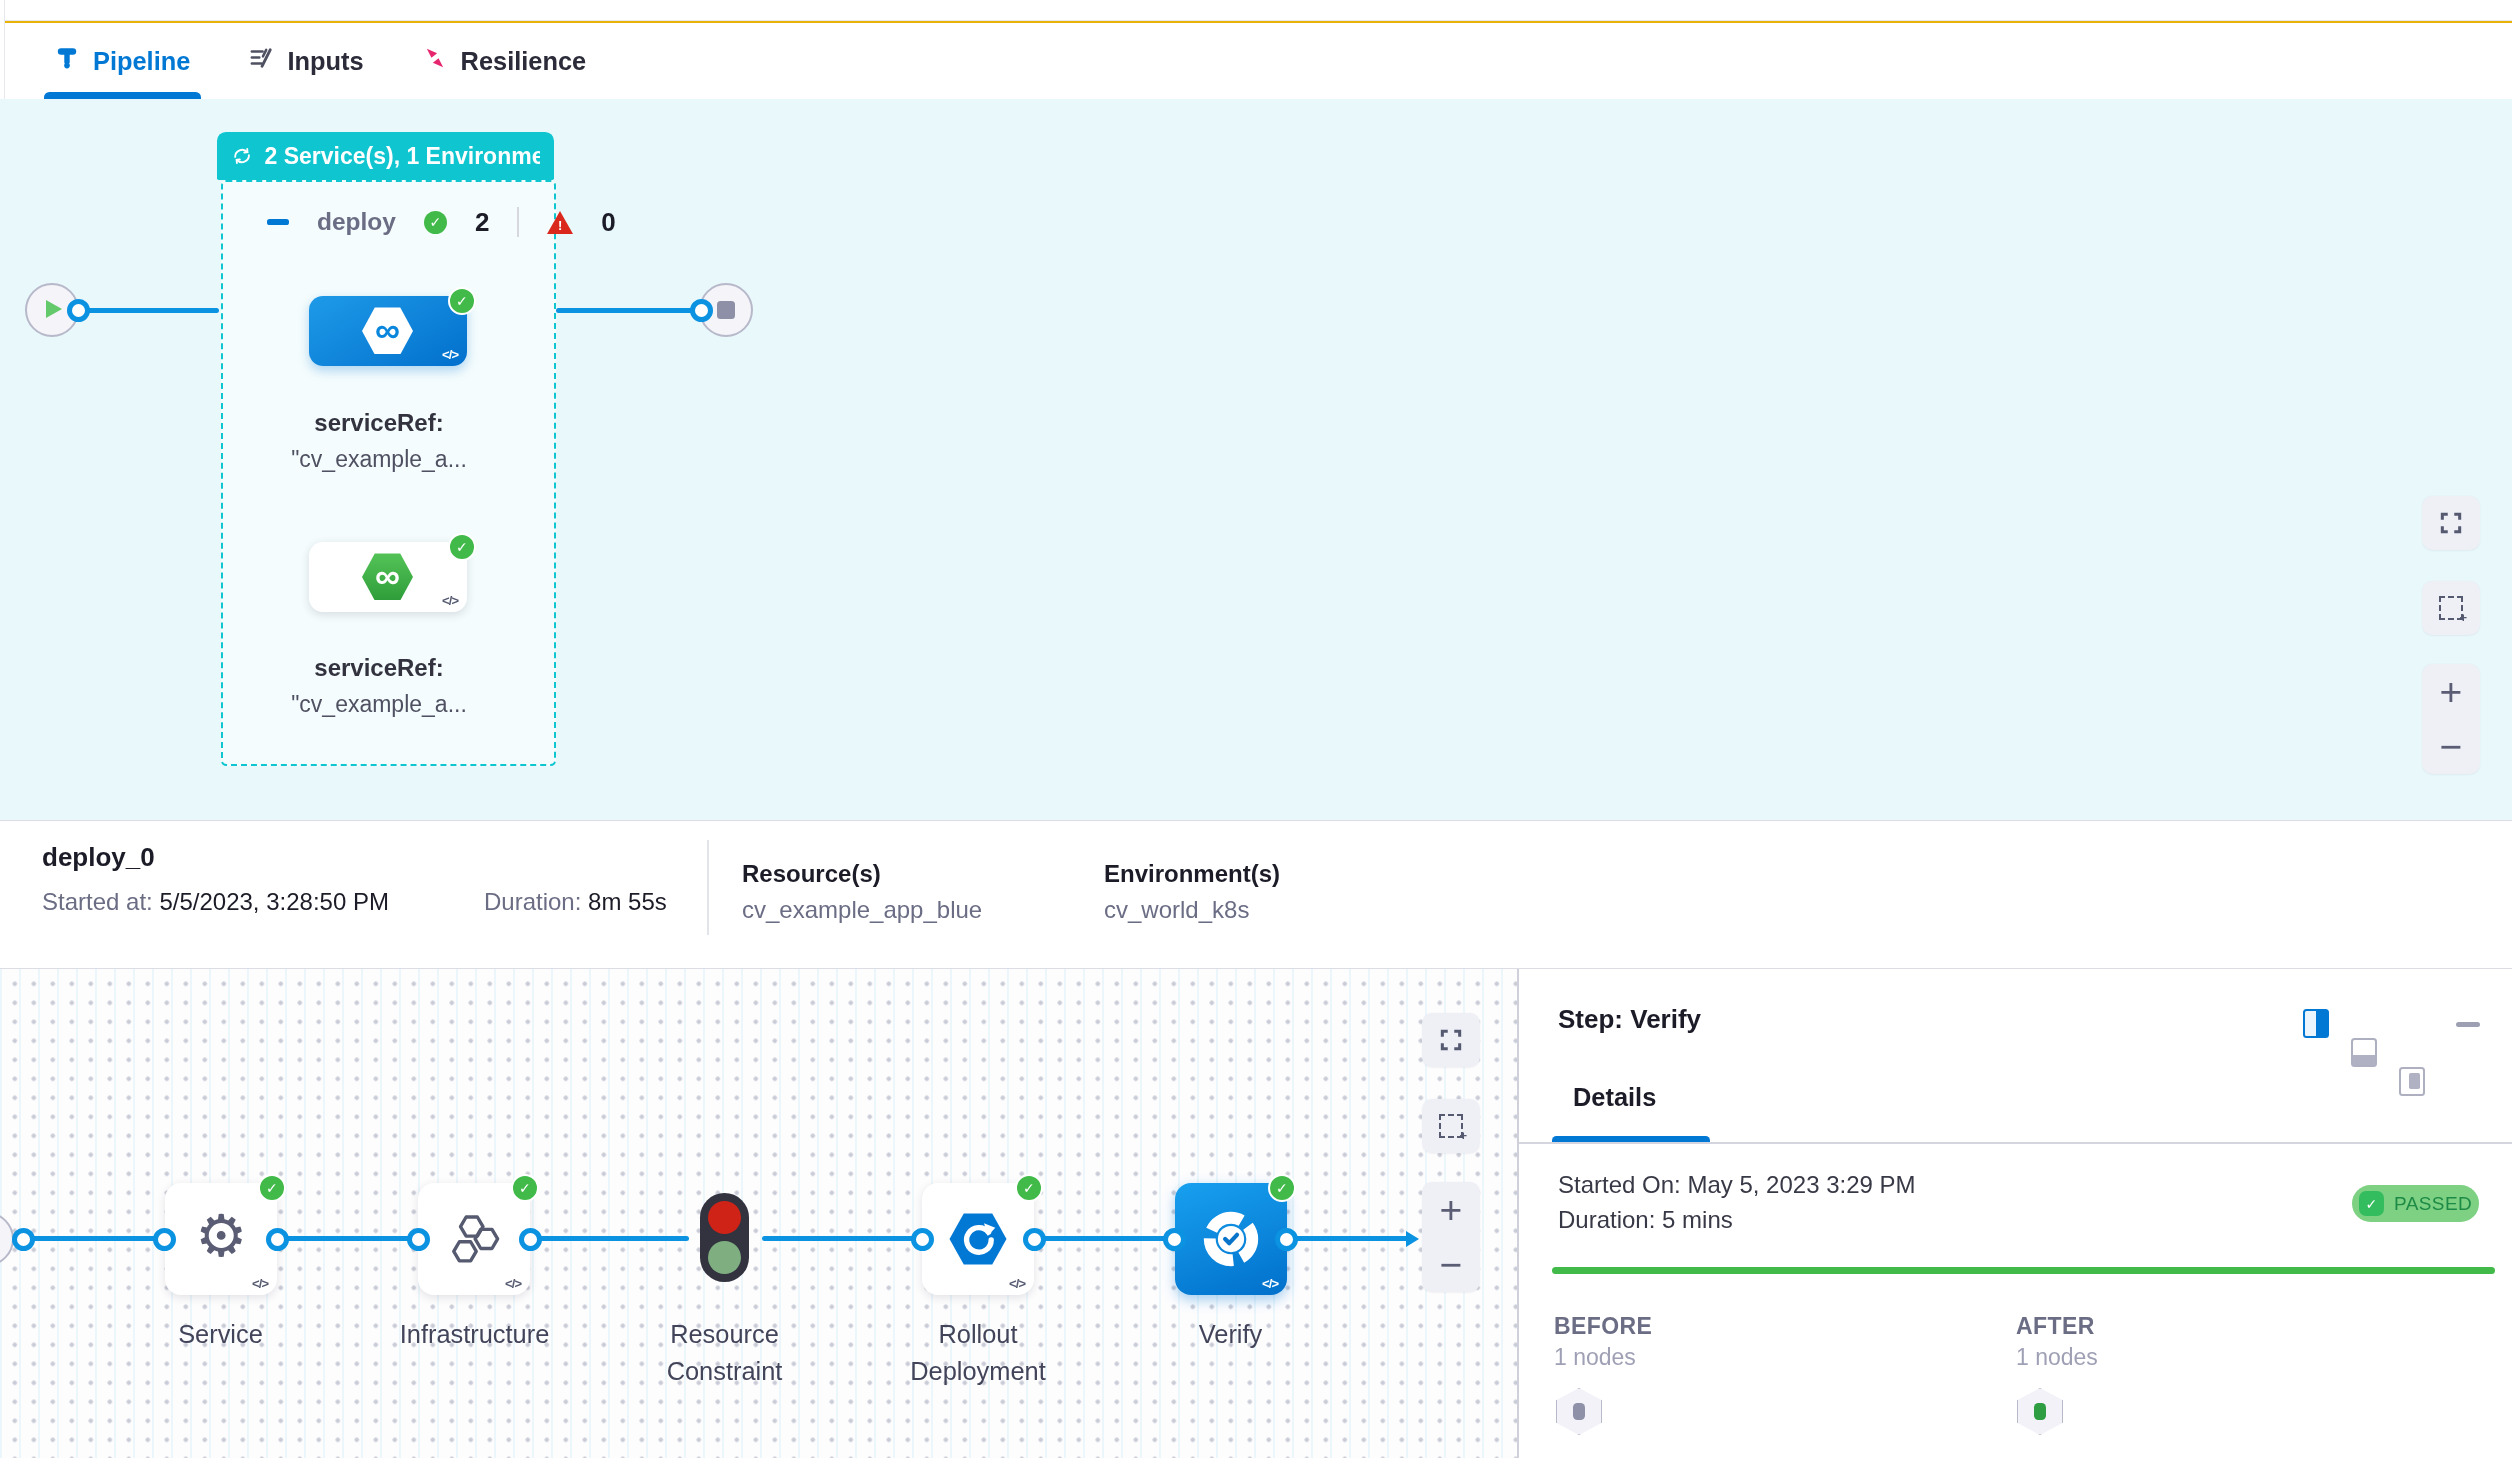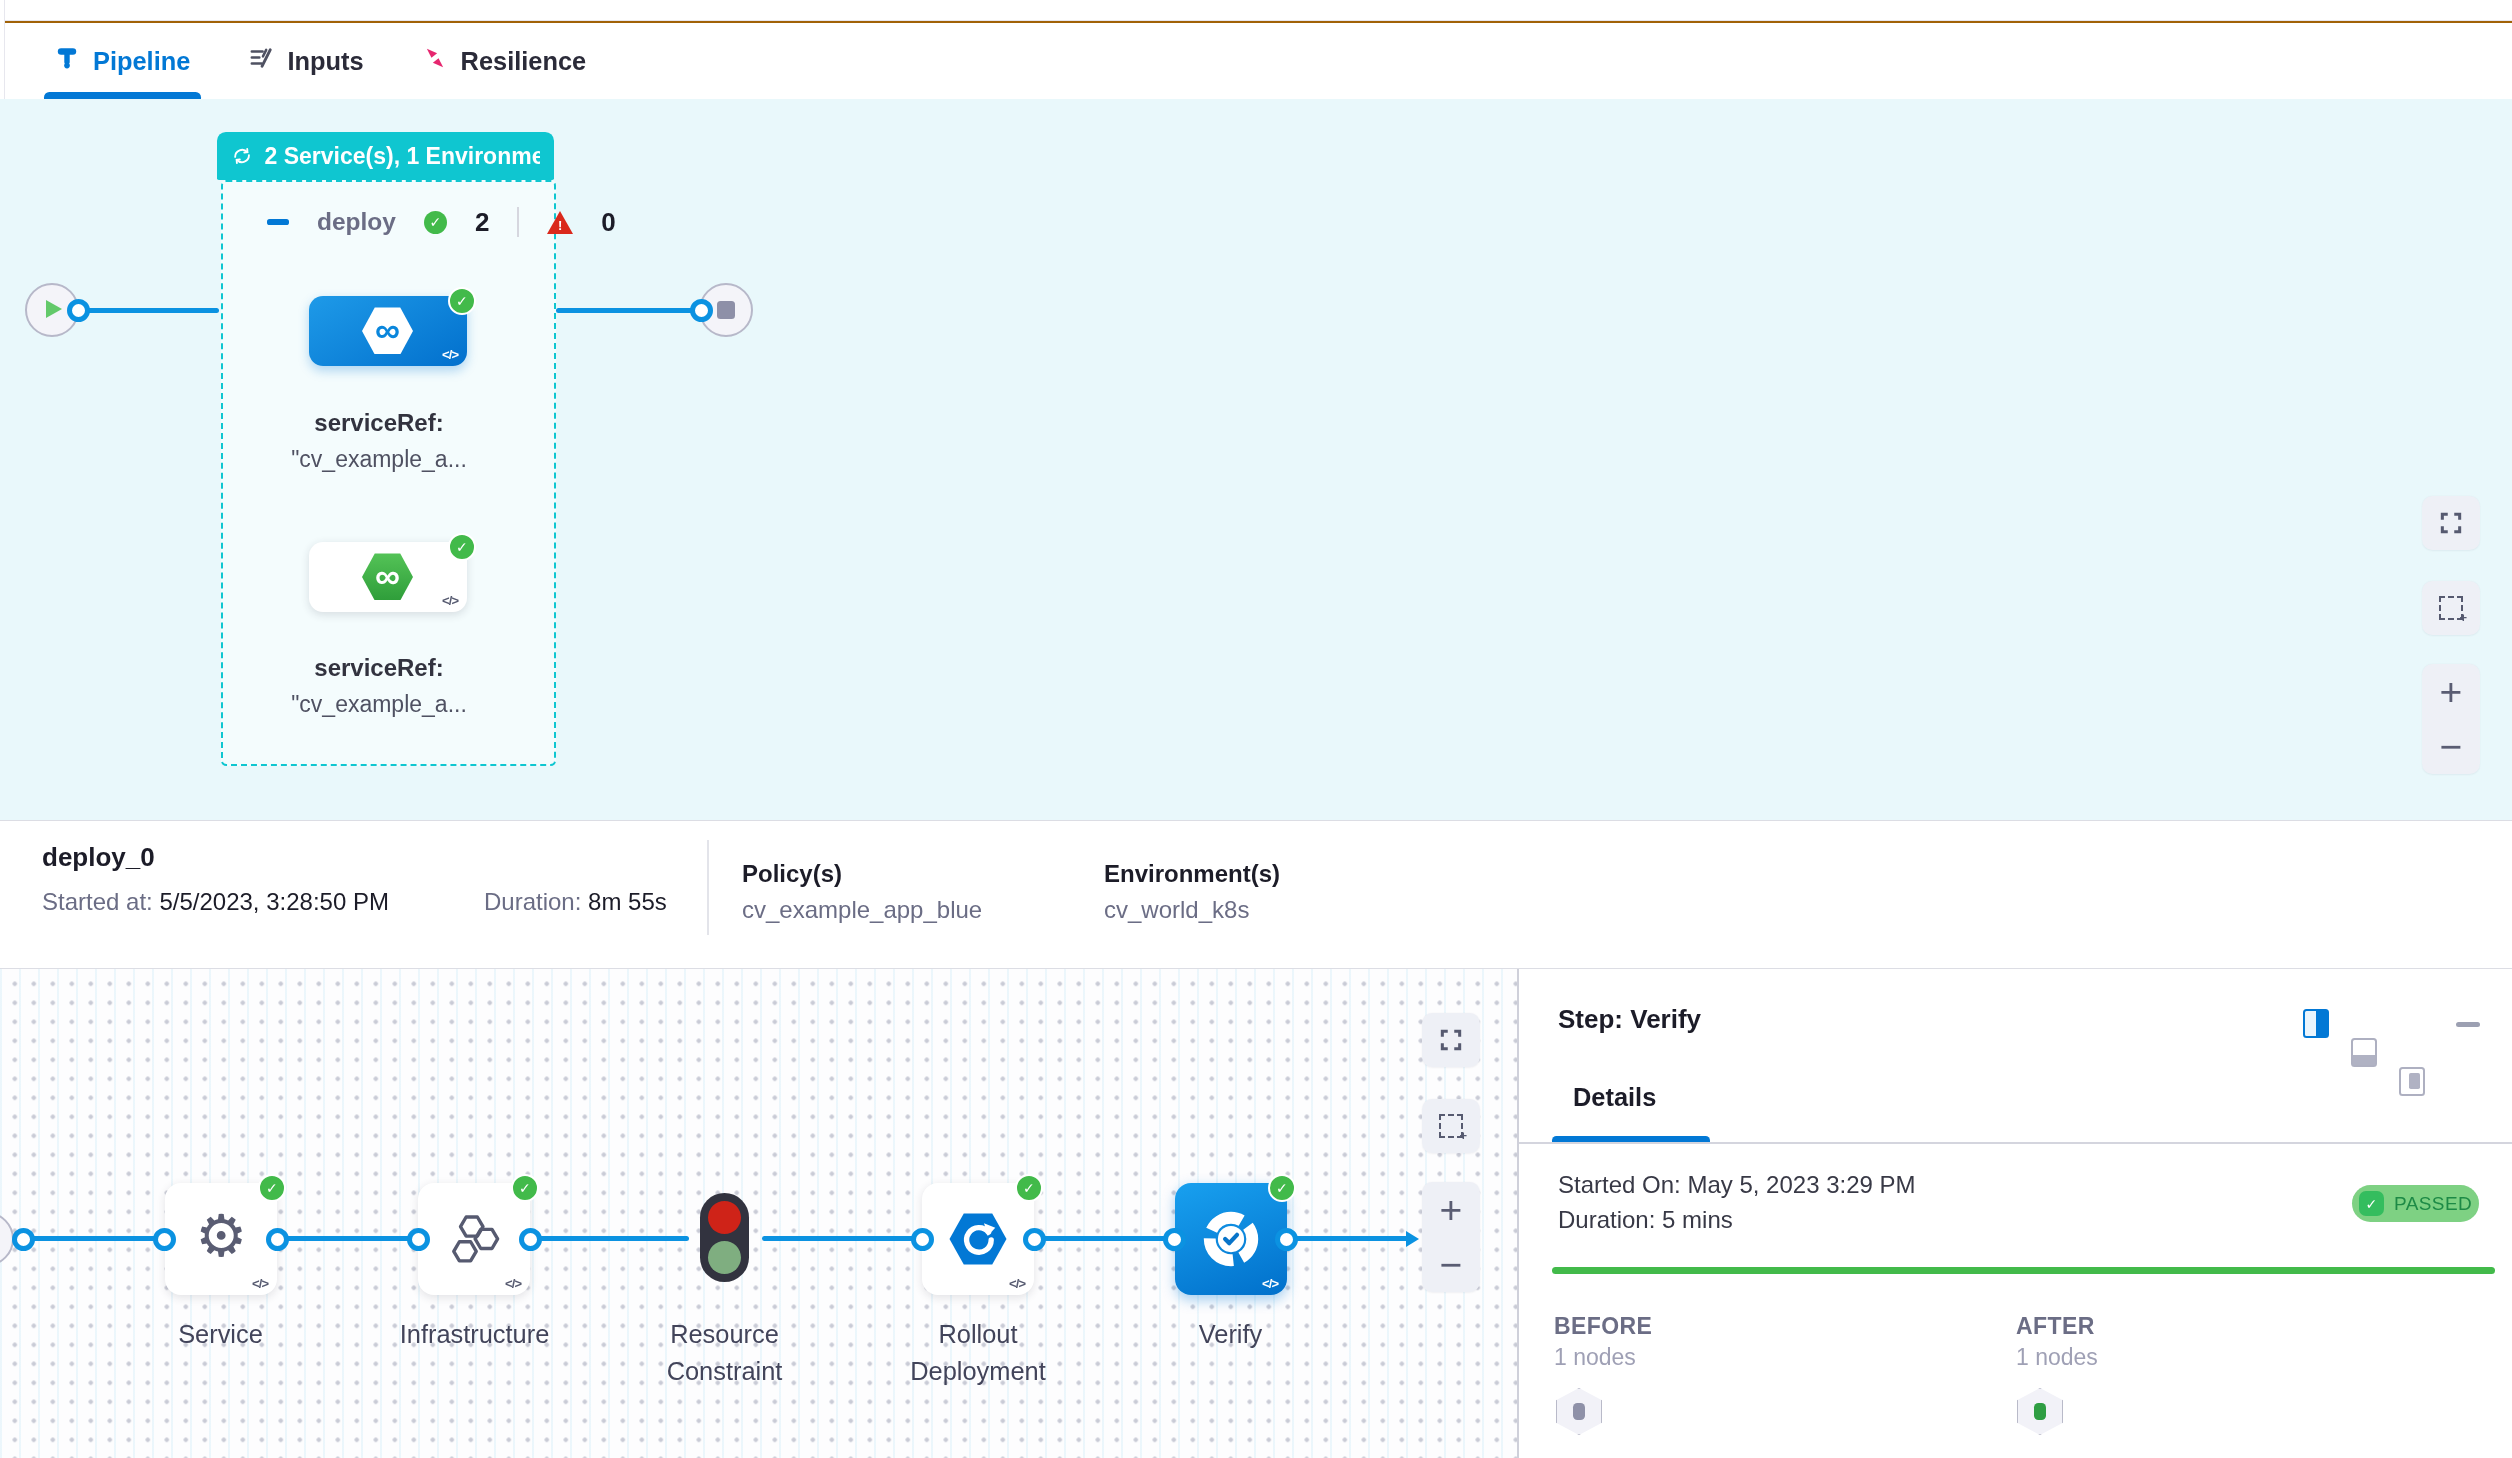--- a/index.html
+++ b/index.html
@@ -1,17 +1,17 @@
 <!DOCTYPE html>
 <html style="font-size:14px"><head>
 <meta charset="utf-8">
 <style>
   html,body{margin:0;padding:0;background:#fff;}
   *{box-sizing:border-box;}
-  .page{position:relative;width:2512px;height:1459px;overflow:hidden;background:#a16207;
+  .page{position:relative;width:2512px;height:1459px;overflow:hidden;background:#eab308;
         font-family:"Liberation Sans","DejaVu Sans",sans-serif;color:#22222a;}
   .abs{position:absolute;}
 
   
   .topstrip{left:0;top:0;width:2512px;height:21px;background:#fff;border-bottom:1.8px solid #e7e7ee;}
   .tabbar{left:0;top:23px;width:2512px;height:76px;background:#fff;display:flex;align-items:stretch;padding-left:54px;}
   .left-gutter{left:0;top:0;width:5.3px;height:99px;background:#fff;border-right:1.8px solid #e7e7ee;z-index:6;}
   .tab{display:flex;align-items:center;gap:13px;font-size:25.4px;font-weight:600;color:#2b2b39;position:relative;margin-right:58px;cursor:pointer;}
   .tab.active{color:#0278d5;}
   .tab.active:after{content:"";position:absolute;left:-10.5px;right:-10.5px;bottom:0;height:7px;background:#0278d5;border-radius:5.3px 5.3px 0 0;}
@@ -236,21 +236,21 @@
     <div class="abs run-title" style="left:42px;top:21px;">deploy_0</div>
     <div class="abs kv" style="left:42px;top:67px;">
       <span class="k">Started at:</span>
       <span class="v">5/5/2023, 3:28:50 PM</span>
     </div>
     <div class="abs kv" style="left:484px;top:67px;">
       <span class="k">Duration:</span>
       <span class="v">8m 55s</span>
     </div>
     <div class="abs" style="left:707px;top:19px;width:1.8px;height:95px;background:#e3e4ea;"></div>
-    <div class="abs colhead" style="left:742px;top:39px;">Policy(s)</div>
+    <div class="abs colhead" style="left:742px;top:39px;">Resource(s)</div>
     <div class="abs colval" style="left:742px;top:75px;">cv_example_app_blue</div>
     <div class="abs colhead" style="left:1104px;top:39px;text-align:right;">Environment(s)</div>
     <div class="abs colval" style="left:1104px;top:75px;">cv_world_k8s</div>
   </div>
 
   <div class="abs canvas2">
 
     <div class="abs term-node" style="left:-40px;top:243px;z-index:2;">
       
     </div>

